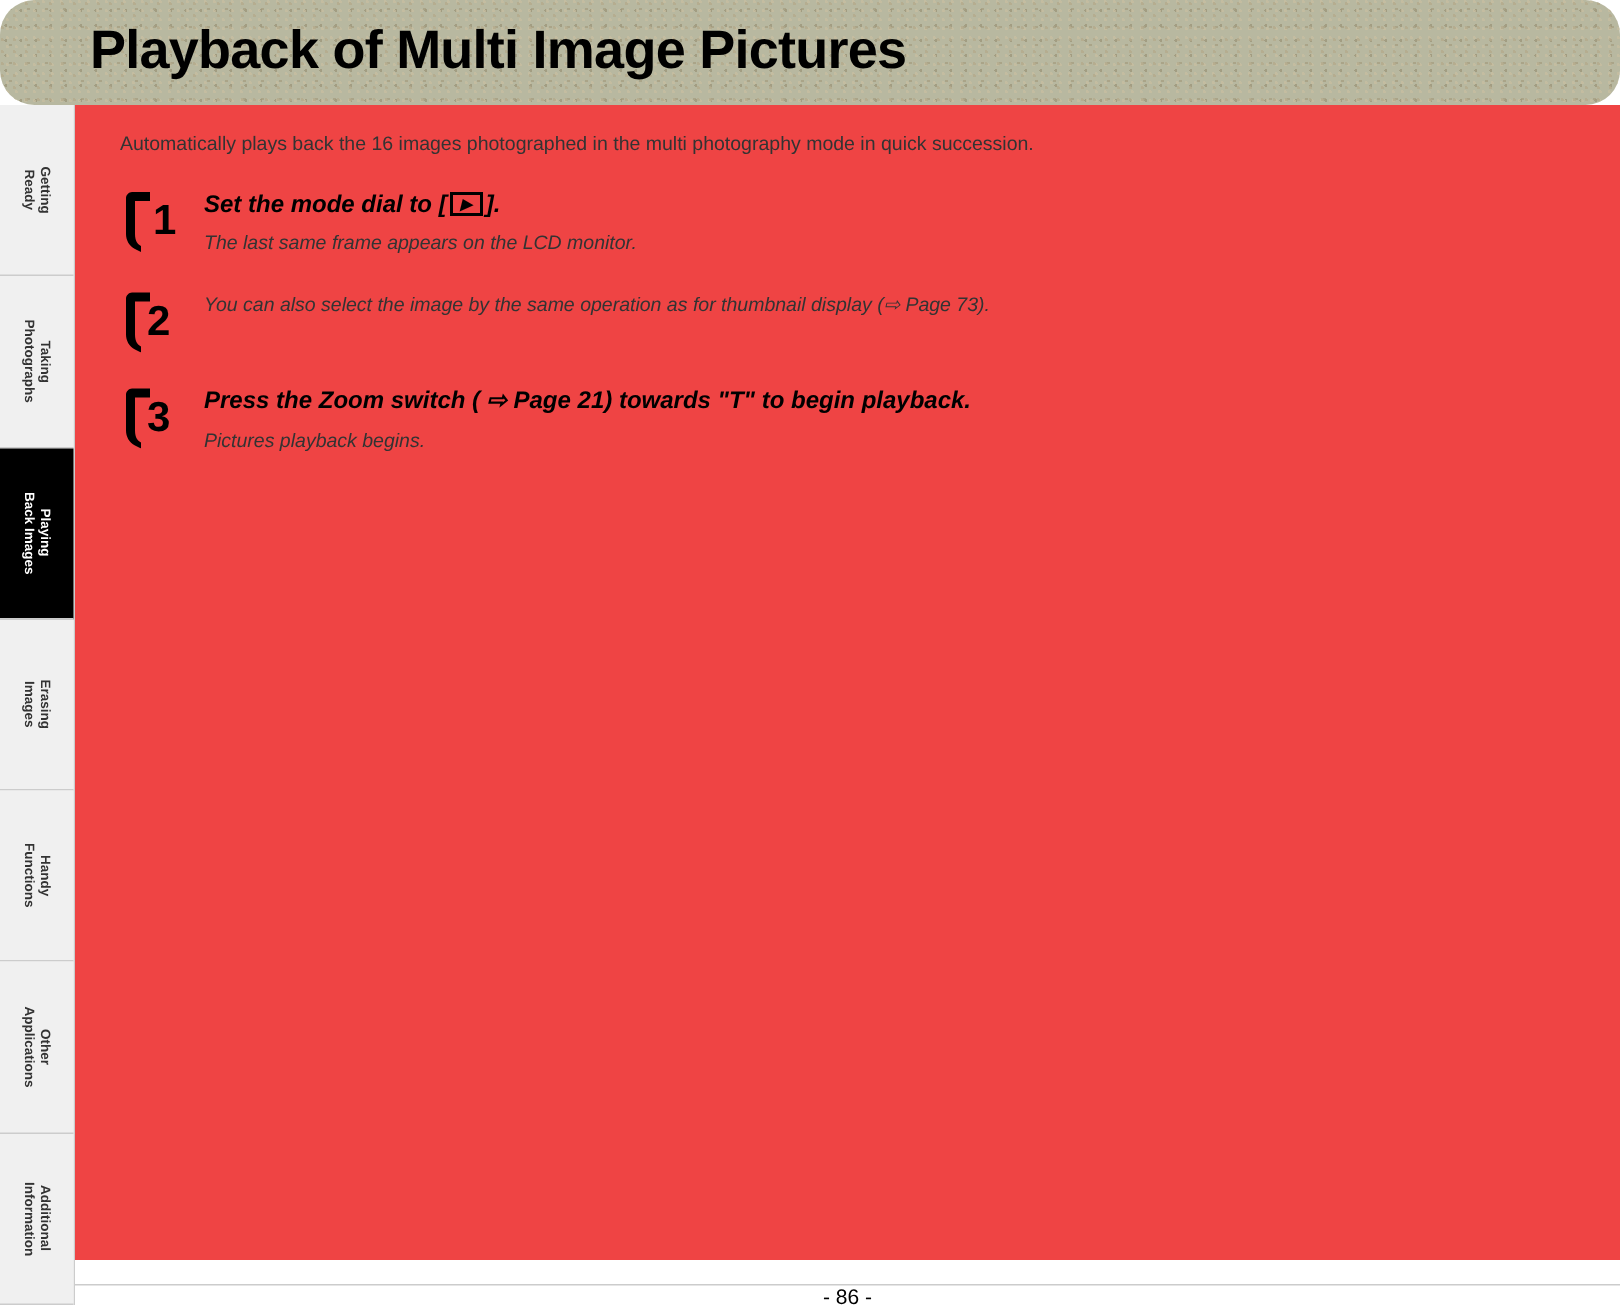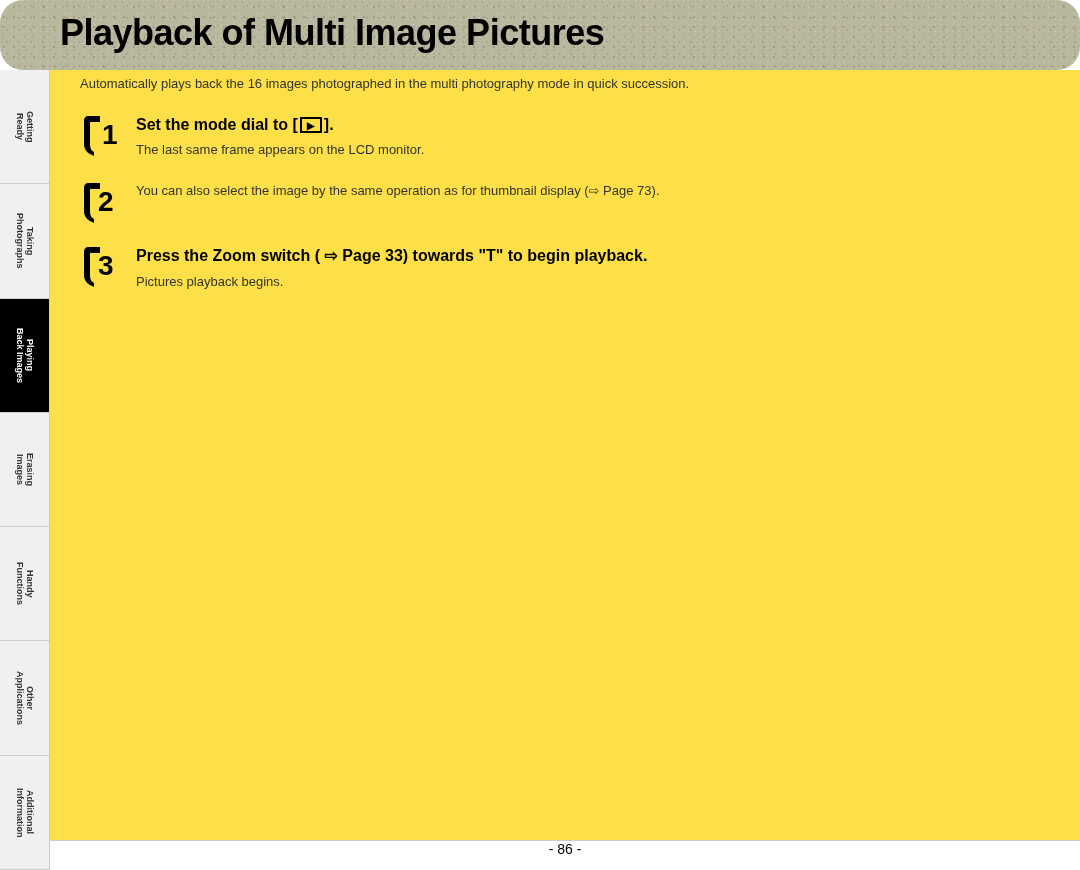--- a/index.html
+++ b/index.html
@@ -84,22 +84,22 @@
       color: #fff;
     }
 
     
     .main-content {
       position: absolute;
       left: 50px;
       top: 70px;
       right: 0;
       bottom: 30px;
-      padding: 4px 30px;
-      background: #fde047;
+      padding: 16px 30px;
+      background: #ef4444;
     }
 
     .intro-text {
       font-size: 13px;
       color: #333;
       margin-bottom: 20px;
       line-height: 1.5;
     }
 
     
@@ -117,20 +117,21 @@
       margin-top: 0;
     }
 
     .step-number svg {
       width: 42px;
       height: 42px;
     }
 
     .step-content {
       flex: 1;
+      font-style: italic;
     }
 
     .step-title {
       font-size: 16px;
       font-weight: bold;
       color: #000;
       margin-bottom: 4px;
       line-height: 1.4;
     }
 
@@ -153,22 +154,23 @@
       margin: 0 2px;
       padding: 1px;
     }
 
     
     .footer {
       position: absolute;
       bottom: 0;
       left: 50px;
       right: 0;
-      height: 30px;
-      display: flex;
+      height: 14px;
+      display: flex;
+      align-items: center;
       justify-content: center;
       font-size: 14px;
       color: #000;
       border-top: 1px solid #ccc;
     }
 
     
     .header-line {
       width: 100%;
       height: 3px;
@@ -234,21 +236,21 @@
   </div>
 
   <div class="step">
     <div class="step-number">
       <svg viewBox="0 0 42 42" xmlns="http://www.w3.org/2000/svg">
         <path d="M 8 2 C 6 2 4 4 4 6 L 4 30 C 4 34 6 38 10 40 L 14 42 L 14 38 C 12 37 10 35 10 30 L 10 8 L 20 8 L 20 2 Z" fill="#000"></path>
         <text x="18" y="30" font-size="28" font-weight="900" font-family="Arial" fill="#000">3</text>
       </svg>
     </div>
     <div class="step-content">
-      <div class="step-title">Press the Zoom switch ( ⇨ Page 33) towards "T" to begin playback.</div>
+      <div class="step-title">Press the Zoom switch ( ⇨ Page 21) towards "T" to begin playback.</div>
       <div class="step-desc">Pictures playback begins.</div>
     </div>
   </div>
 
 </div>
 
 <div class="footer">
   <span>- 86 -</span>
 </div>
 

